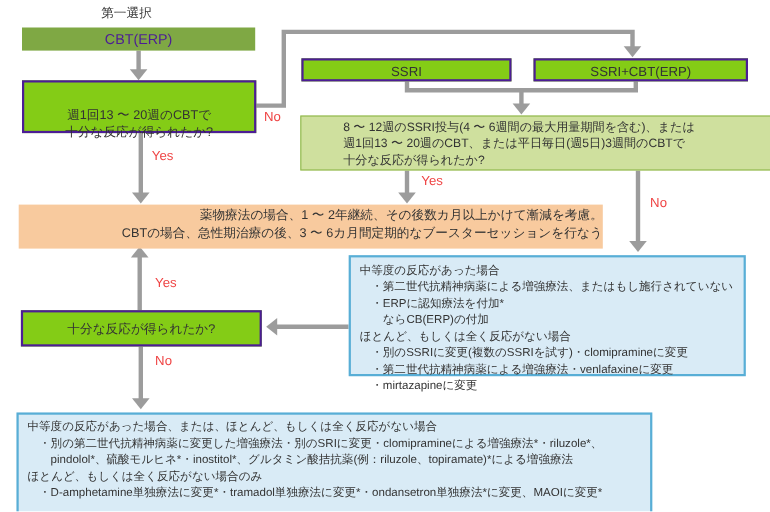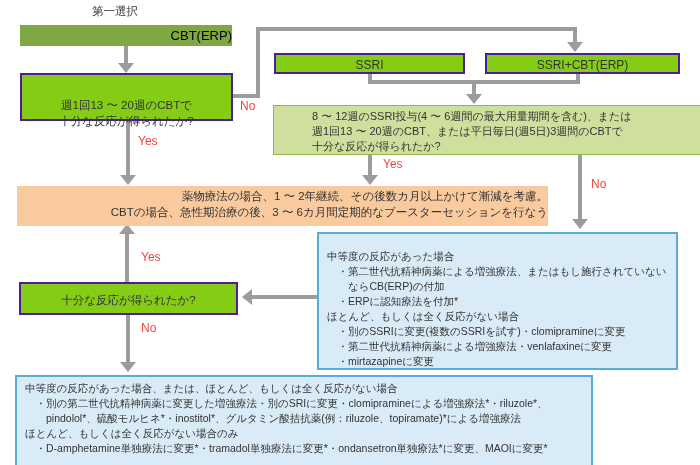--- a/index.html
+++ b/index.html
@@ -3,21 +3,21 @@
 <meta charset="utf-8">
 <style>
   html,body{margin:0;padding:0;background:#ffffff;}
   .canvas{
     position:relative;width:700px;height:465px;background:#ffffff;overflow:hidden;
     font-family:"Liberation Sans","DejaVu Sans",sans-serif;color:#333333;
   }
   .abs{position:absolute;box-sizing:border-box;}
   .top-label{font-size:11.5px;color:#333;}
   .box-dark{
-    background:#7fa844;color:#000000;font-size:13px;text-align:right;
+    background:#7fa844;color:#4c1d95;font-size:13px;text-align:center;
   }
   .box-green{
     background:#84cc16;border:2px solid #4c1d95;font-size:11.5px;text-align:center;
   }
   .box-green-left{
     background:#cfe09e;border:1px solid #8fb84d;font-size:11px;text-align:left;
   }
   .box-orange{
     background:#f8ca9e;font-size:11.5px;text-align:center;
   }
@@ -87,25 +87,25 @@
     <div class="line">十分な反応が得られたか?</div>
   </div>
 
   <div class="abs box-orange" style="left:17px;top:186px;width:531px;height:40px;padding-top:2px;line-height:16px;text-align:right;">
     <div class="line">薬物療法の場合、1 〜 2年継続、その後数カ月以上かけて漸減を考慮。</div>
     <div class="line">CBTの場合、急性期治療の後、3 〜 6カ月間定期的なブースターセッションを行なう</div>
   </div>
 
   <div class="abs box-green" style="left:19px;top:282px;width:219px;height:33px;line-height:32px;">十分な反応が得られたか?</div>
 
-  <div class="abs box-blue" style="left:317px;top:232px;width:361px;height:138px;padding:15px 6px 0 8px;line-height:15px;">
+  <div class="abs box-blue" style="left:317px;top:232px;width:361px;height:110px;padding:5px 6px 0 8px;line-height:15px;">
     <div class="line">中等度の反応があった場合</div>
     <div class="line">　・第二世代抗精神病薬による増強療法、またはもし施行されていない</div>
+    <div class="line">　・ERPに認知療法を付加*</div>
     <div class="line">　　ならCB(ERP)の付加</div>
-    <div class="line">　・ERPに認知療法を付加*</div>
     <div class="line">ほとんど、もしくは全く反応がない場合</div>
     <div class="line">　・別のSSRIに変更(複数のSSRIを試す)・clomipramineに変更</div>
     <div class="line">　・第二世代抗精神病薬による増強療法・venlafaxineに変更</div>
     <div class="line">　・mirtazapineに変更</div>
   </div>
 
   <div class="abs box-blue" style="left:15px;top:375px;width:578px;height:107px;padding:4px 6px 0 8px;line-height:15px;">
     <div class="line">中等度の反応があった場合、または、ほとんど、もしくは全く反応がない場合</div>
     <div class="line">　・別の第二世代抗精神病薬に変更した増強療法・別のSRIに変更・clomipramineによる増強療法*・riluzole*、</div>
     <div class="line">　　pindolol*、硫酸モルヒネ*・inostitol*、グルタミン酸拮抗薬(例：riluzole、topiramate)*による増強療法</div>

